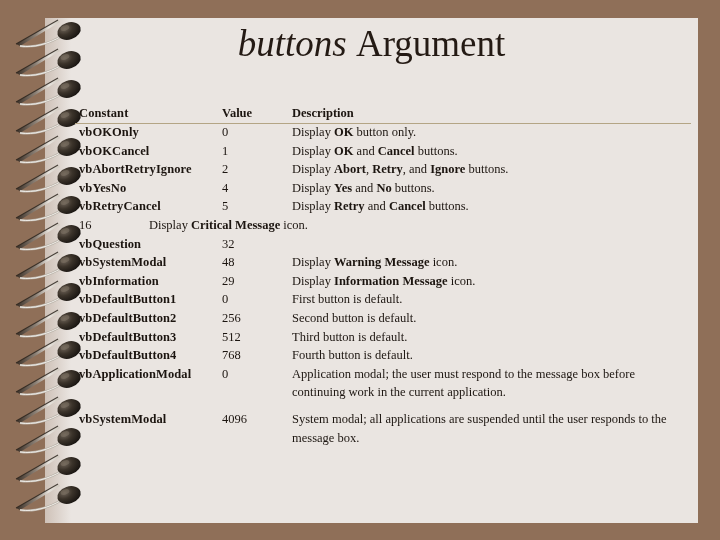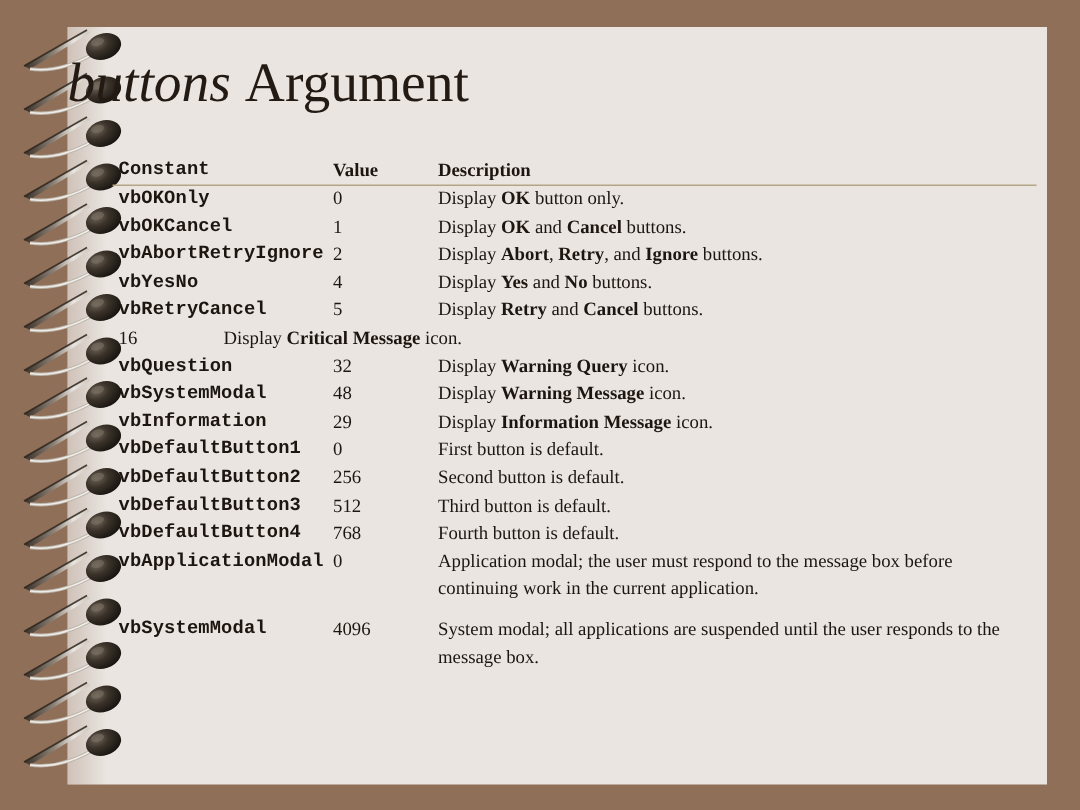--- a/index.html
+++ b/index.html
@@ -44,23 +44,23 @@
     top: 0;
     width: 120px;
     height: 540px;
     pointer-events: none;
   }
 
   
   #title {
     position: absolute;
     left: 45px;
-    top: 34px;
+    top: 22px;
     width: 653px;
-    text-align: left;
+    text-align: center;
     color: #241a14;
     font-size: 37px;
     line-height: 44px;
     white-space: nowrap;
   }
   #title .it { font-style: italic; }
   #title .rg { font-style: normal; }
 
   
   #table {
@@ -77,21 +77,20 @@
     align-items: flex-start;
     height: 18.6px;
   }
   .row.tall { height: auto; justify-content: center; }
   .c-const {
     width: 143px;
     flex: 0 0 143px;
     font-weight: bold;
     letter-spacing: .1px;
     line-height: 18.6px;
-    font-family: Liberation Mono, monospace;
   }
   .c-val {
     width: 70px;
     flex: 0 0 70px;
     line-height: 18.6px;
   }
   .c-desc {
     flex: 1 1 auto;
     line-height: 18.6px;
   }
@@ -201,21 +200,20 @@
           <div class="c-val">5</div>
           <div class="c-desc"><span>Display </span><span class="b">Retry</span><span> and </span><span class="b">Cancel</span><span> buttons.</span></div>
         </div>
         <div class="row">
           <div class="c-val">16</div>
           <div class="c-desc"><span>Display </span><span class="b">Critical Message</span><span> icon.</span></div>
         </div>
         <div class="row">
           <div class="c-const">vbQuestion</div>
           <div class="c-val">32</div>
-          <div class="c-desc"><span>Display </span><span class="b">Warning Query</span><span> icon.</span></div>
         </div>
         <div class="row">
           <div class="c-const">vbSystemModal</div>
           <div class="c-val">48</div>
           <div class="c-desc"><span>Display </span><span class="b">Warning Message</span><span> icon.</span></div>
         </div>
         <div class="row">
           <div class="c-const">vbInformation</div>
           <div class="c-val">29</div>
           <div class="c-desc"><span>Display </span><span class="b">Information Message</span><span> icon.</span></div>

